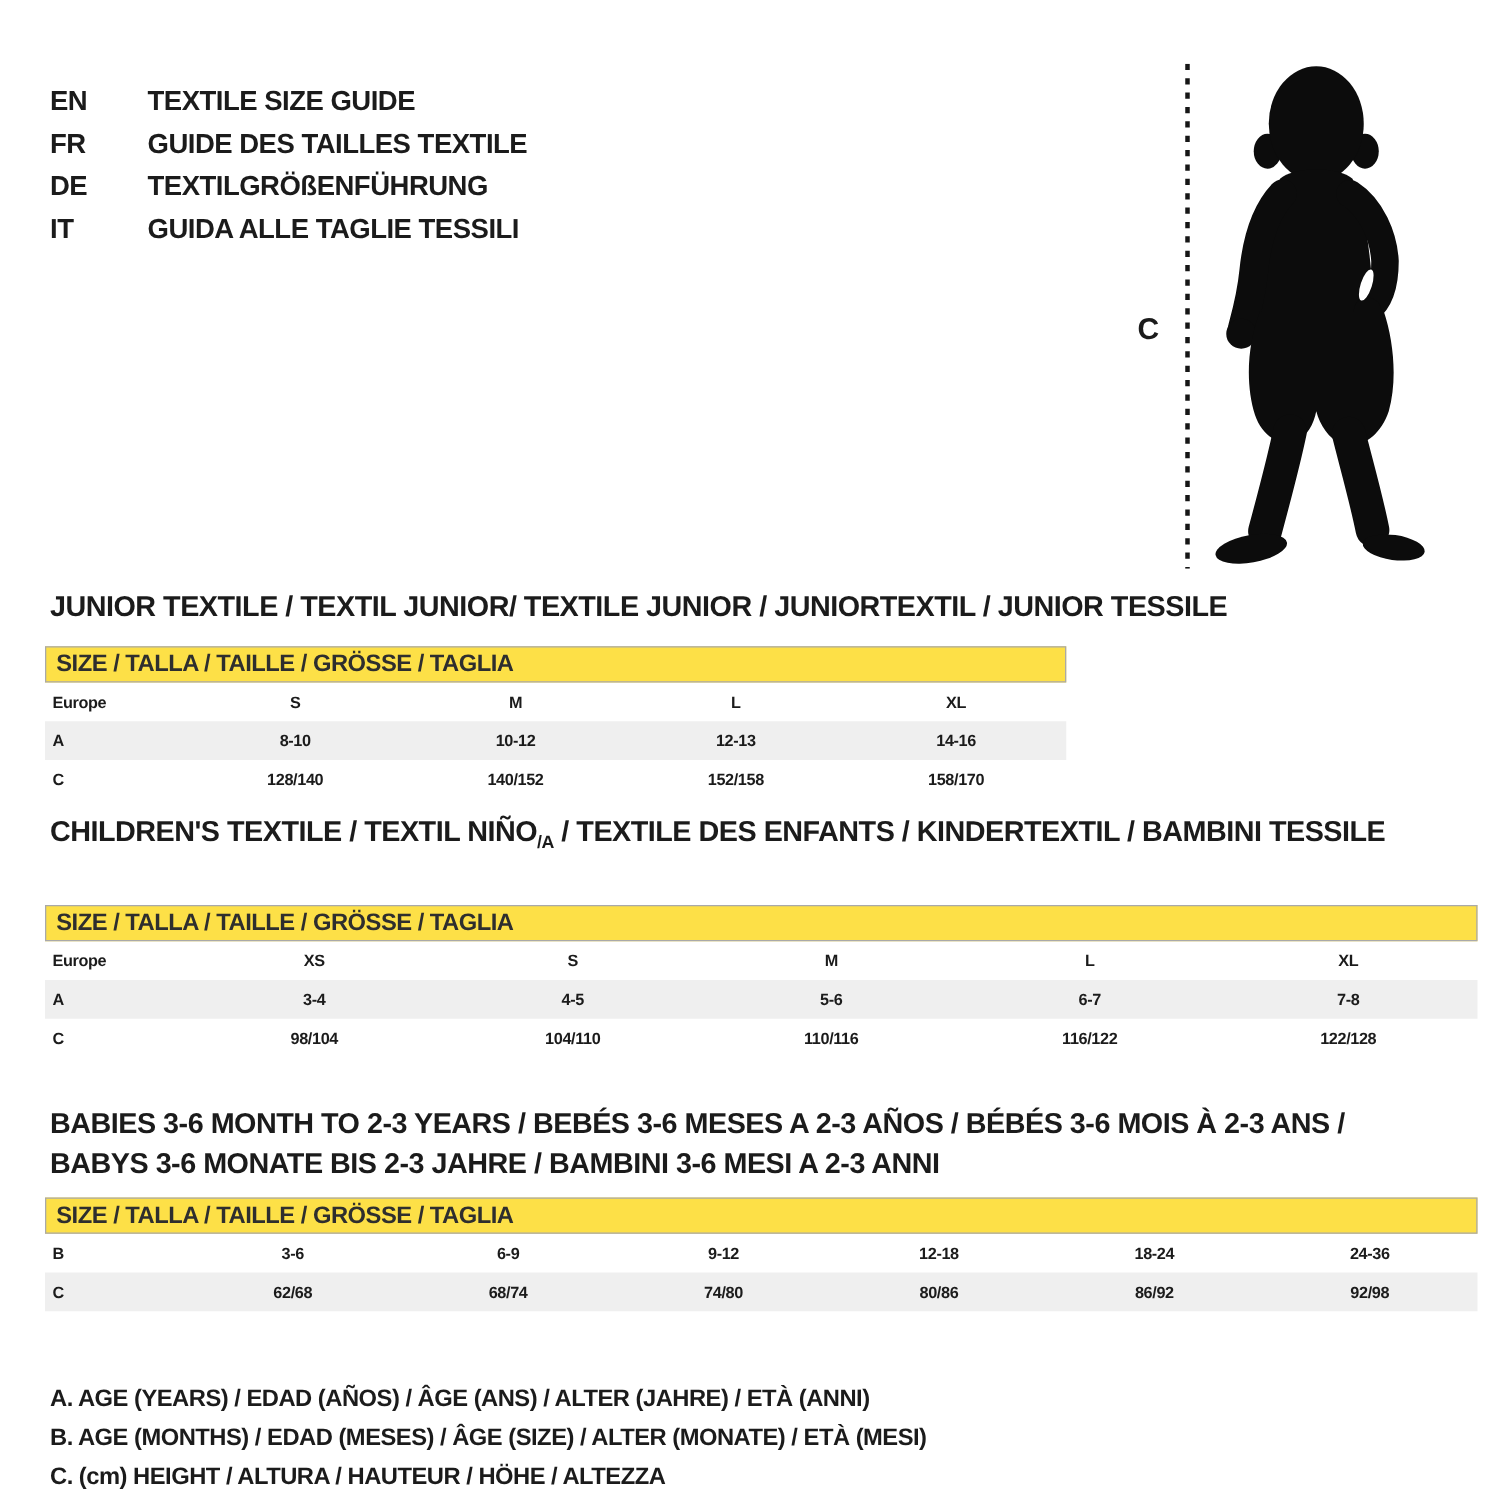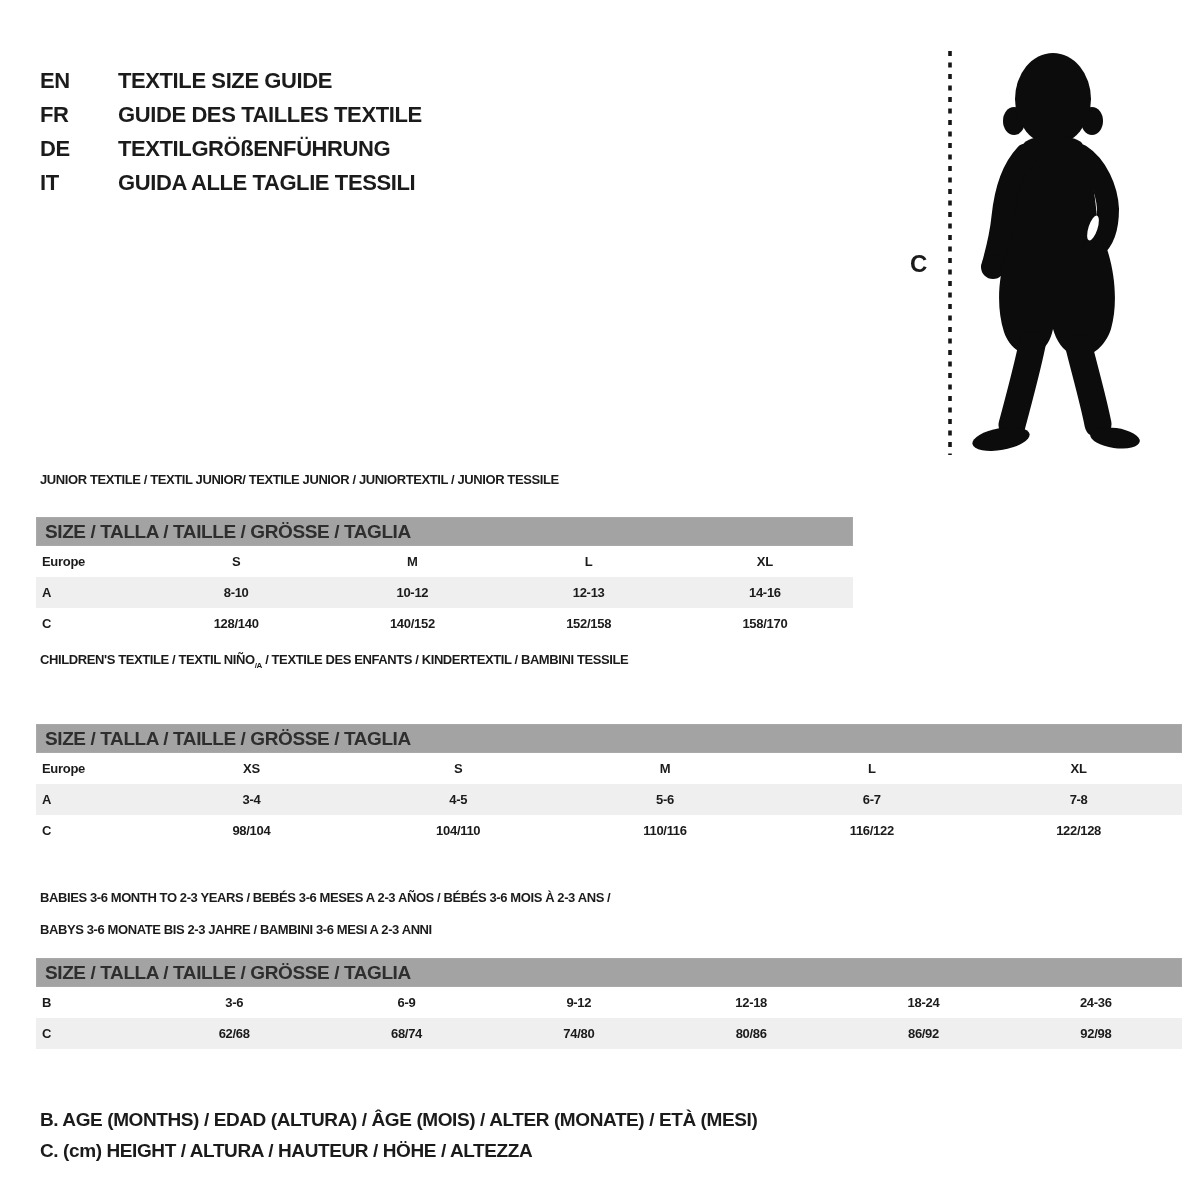--- a/index.html
+++ b/index.html
@@ -20,30 +20,30 @@
   .lang-code { width:78px; }
 
   
   .figure-c-label { position:absolute; left:910px; top:214px;
                     font-weight:bold; font-size:24px; }
   .dash-line { position:absolute; left:946px; top:15px; }
   .baby-svg { position:absolute; left:966px; top:13px; }
 
   
   .sec-title { position:absolute; left:40px; font-weight:bold;
-               font-size:13px; letter-spacing:-0.4px; font-stretch:condensed;
+               font-size:23px; letter-spacing:-0.4px; font-stretch:condensed;
                white-space:nowrap; }
   .sec-title .sub { font-size:0.62em; vertical-align:sub; }
   .two-line { line-height:32px; }
 
   .stable { position:absolute; left:36px; }
   .stable.w-junior { width:817px; }
   .stable.w-wide { width:1146px; }
 
-  .size-bar { height:29px; background:#a3a3a3; border:1px solid #a9a9a9;
+  .size-bar { height:29px; background:#fde047; border:1px solid #a9a9a9;
               color:#2e2e2e; font-weight:bold; font-size:19px;
               letter-spacing:-0.4px; font-stretch:condensed;
               display:flex; align-items:center; padding-left:8px; }
   .trow { display:flex; height:31px; align-items:center;
           font-weight:bold; font-size:13px; letter-spacing:-0.3px;
           font-stretch:condensed; }
   .trow.alt { background:#efefef; }
   .tlabel { width:112px; padding-left:6px; }
   .tcell { flex:1; text-align:center; }
 
@@ -197,17 +197,18 @@
       <span class="tcell">62/68</span>
       <span class="tcell">68/74</span>
       <span class="tcell">74/80</span>
       <span class="tcell">80/86</span>
       <span class="tcell">86/92</span>
       <span class="tcell">92/98</span>
     </div>
   </div>
 
   <div class="legend">
-    <div class="legend-line">B. AGE (MONTHS) / EDAD (ALTURA) / ÂGE (MOIS) / ALTER (MONATE) / ETÀ (MESI)</div>
+    <div class="legend-line">A. AGE (YEARS) / EDAD (AÑOS) / ÂGE (ANS) / ALTER (JAHRE) / ETÀ (ANNI)</div>
+    <div class="legend-line">B. AGE (MONTHS) / EDAD (MESES) / ÂGE (SIZE) / ALTER (MONATE) / ETÀ (MESI)</div>
     <div class="legend-line">C. (cm) HEIGHT / ALTURA / HAUTEUR / HÖHE / ALTEZZA</div>
   </div>
 
 </div>
 
 </body></html>

